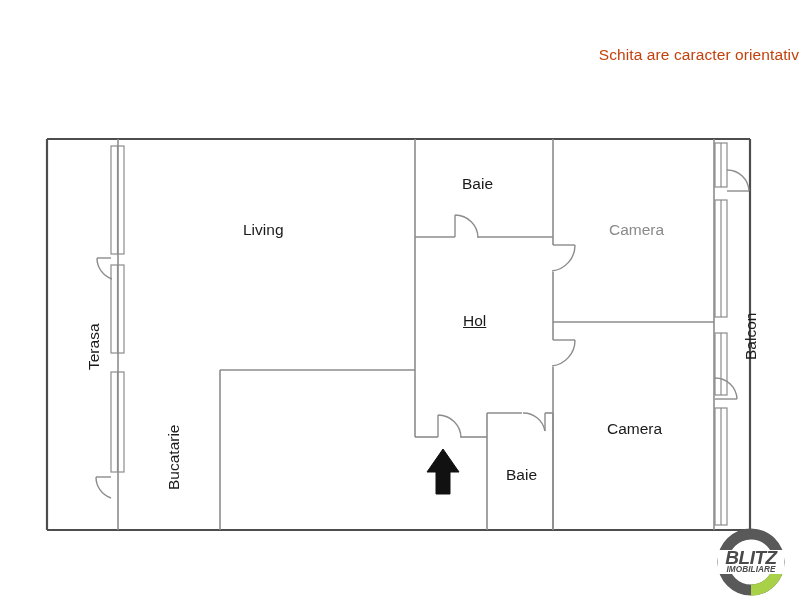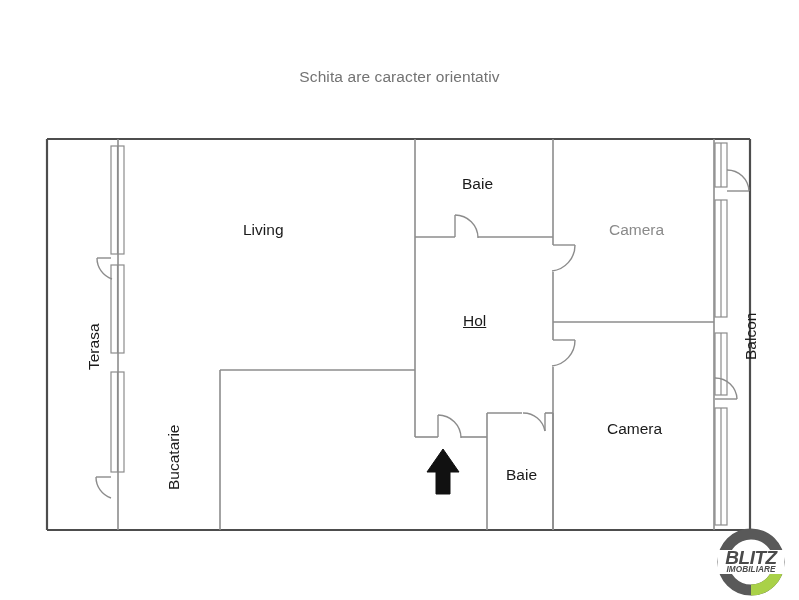--- a/index.html
+++ b/index.html
@@ -18,26 +18,25 @@
     position: relative;
     width: 799px;
     height: 600px;
     background: #ffffff;
   }
   #plan-title {
     position: absolute;
     left: 0;
     top: 46px;
     width: 799px;
-    text-align: center;
+    text-align: right;
     font-size: 15.5px;
-    color: #737373;
+    color: #c2410c;
     letter-spacing: 0.1px;
     font-family: "Liberation Sans", sans-serif;
-    margin-top: 22px;
   }
   .room-label {
     position: absolute;
     font-family: "Liberation Sans", sans-serif;
     font-size: 15.5px;
     color: #1a1a1a;
     white-space: nowrap;
     line-height: 1;
   }
   .room-label.vertical {

